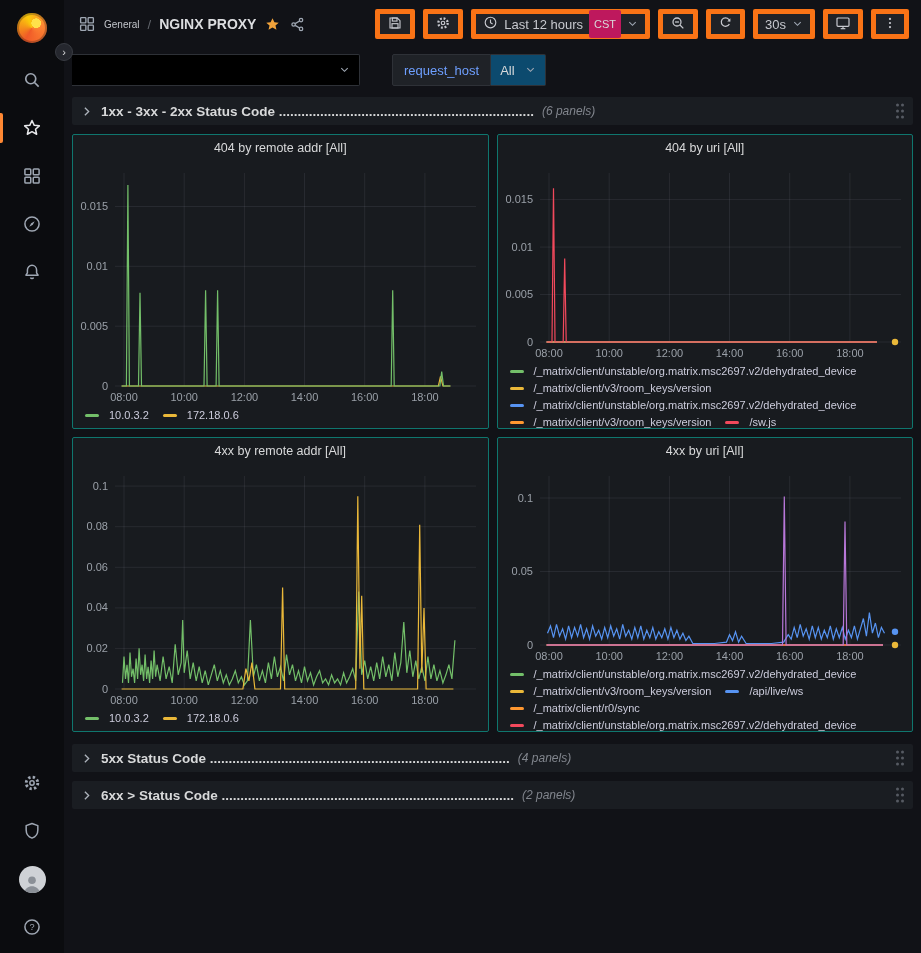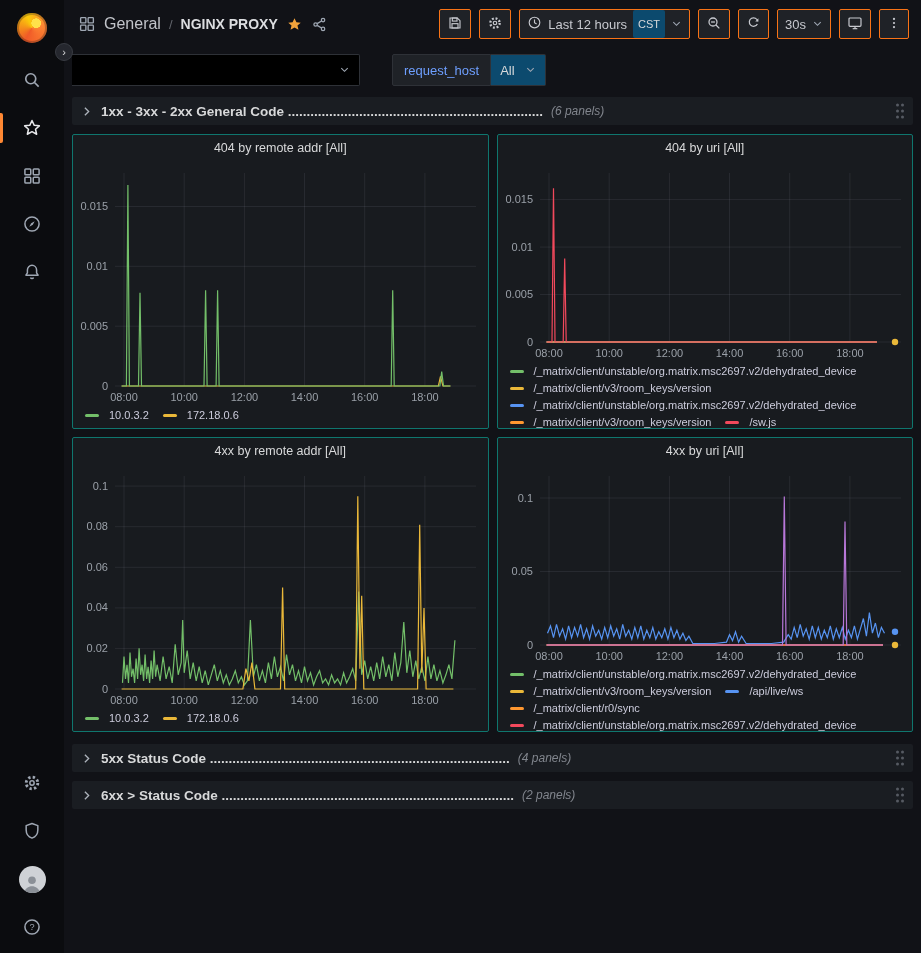--- a/index.html
+++ b/index.html
@@ -21,27 +21,27 @@
   .side-bottom{margin-top:auto;display:flex;flex-direction:column;width:100%;padding-bottom:2px}
   .icon16 svg{display:block}
   .avatar{width:27px;height:27px;border-radius:50%;background:#cfd2d6;overflow:hidden;display:flex;align-items:flex-end;justify-content:center}
   .expand-btn{position:absolute;left:55px;top:43px;width:18px;height:18px;border-radius:50%;background:#25272e;border:1px solid #383b42;color:#d8d9da;display:flex;align-items:center;justify-content:center;font-size:11px;z-index:5;cursor:pointer}
 
   
   .main{flex:1;display:flex;flex-direction:column;min-width:0}
 
   .topbar{height:48px;display:flex;align-items:center;padding:0 12px 0 14px;gap:8px;flex-shrink:0}
   .crumb{display:flex;align-items:center;gap:8px;color:#c7c9cf}
-  .crumb .sect{font-size:16px;color:#c2c4ca}
+  .crumb .sect{font-size:10px;color:#c2c4ca}
   .crumb .sep{color:#63666d}
   .crumb .title{font-size:14px;font-weight:700;color:#dcdde0}
   .star-fav{color:#f2a33b}
   .tb-right{margin-left:auto;display:flex;align-items:center;gap:8px}
-  .tb-btn{height:30px;min-width:30px;padding:0 7px;background:#1f2227;border:1px solid #f97316;border-radius:2px;display:flex;align-items:center;justify-content:center;gap:6px;color:#c7c9cf;font-size:13px;cursor:pointer;white-space:nowrap}
-  .tz-chip{background:#0c4a6e;color:#d8d9da;font-size:11px;padding:8px 5px;border-radius:2px}
+  .tb-btn{height:30px;min-width:30px;padding:0 7px;background:#1f2227;border:5px solid #f97316;border-radius:2px;display:flex;align-items:center;justify-content:center;gap:6px;color:#c7c9cf;font-size:13px;cursor:pointer;white-space:nowrap}
+  .tz-chip{background:#be185d;color:#d8d9da;font-size:11px;padding:8px 5px;border-radius:2px}
 
   
   .subbar{height:44px;display:flex;align-items:center;padding:0 8px;flex-shrink:0}
   .var-group{display:flex;align-items:stretch}
   .var-group + .var-group{margin-left:32px}
   .var-label{height:32px;display:flex;align-items:center;padding:0 11px;background:#1f2227;border:1px solid #2e3137;border-radius:2px 0 0 2px;color:#6e9fff;font-size:13px;cursor:pointer;white-space:nowrap}
   .var-value{height:32px;display:flex;align-items:center;gap:10px;padding:0 9px;background:#0c4a6e;border:1px solid #2e3137;border-left:none;border-radius:0 2px 2px 0;color:#d8d9da;font-size:13px;cursor:pointer}
   .var-value.redacted{background:#000;width:288px;justify-content:flex-end}
   .caret{color:#9fa7b3}
 
@@ -280,21 +280,21 @@
     </div>
 
     <div class="dash">
 
       <div class="row-header collapsed">
         <span class="row-chevron">
             <svg width="13" height="13" viewBox="0 0 24 24">
               <path d="M9 5l7 7-7 7" fill="none" stroke="currentColor" stroke-width="2.4"></path>
             </svg>
           </span>
-        <span class="row-title">1xx - 3xx - 2xx General Code ....................................................................</span>
+        <span class="row-title">1xx - 3xx - 2xx Status Code ....................................................................</span>
         <span class="row-count">(6 panels)</span>
         <span class="drag-handle">
             <svg width="14" height="20" viewBox="0 0 14 20">
               <g fill="currentColor">
                 <circle cx="4.5" cy="4" r="1.5"></circle>
                 <circle cx="9.5" cy="4" r="1.5"></circle>
                 <circle cx="4.5" cy="10" r="1.5"></circle>
                 <circle cx="9.5" cy="10" r="1.5"></circle>
                 <circle cx="4.5" cy="16" r="1.5"></circle>
                 <circle cx="9.5" cy="16" r="1.5"></circle>

